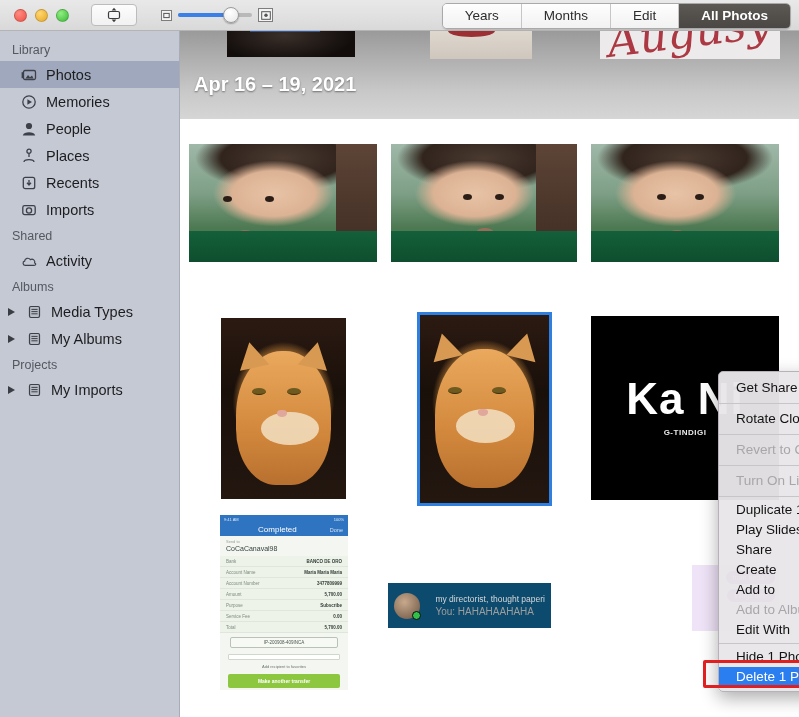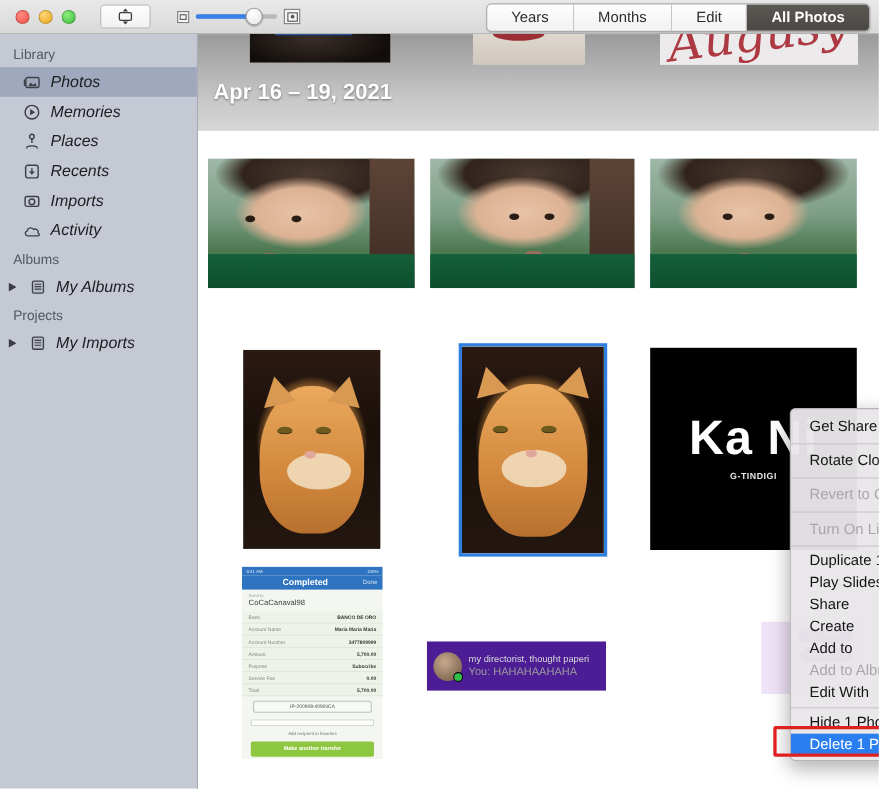--- a/index.html
+++ b/index.html
@@ -137,21 +137,21 @@
     flex: 0 0 18px;
   }
   .side-item .disc {
     width: 0; height: 0;
     border-left: 7px solid #3b3d44;
     border-top: 4.5px solid transparent;
     border-bottom: 4.5px solid transparent;
     margin-left: -12px; margin-right: 2px;
     flex: 0 0 auto;
   }
-  .side-item .lbl { white-space: nowrap; font-style: italic; }
+  .side-item .lbl { white-space: nowrap; }
 
   
   #content {
     flex: 1; position: relative;
     background: #ffffff;
     overflow: hidden;
   }
 
   
   #top-strip {
@@ -227,21 +227,21 @@
     letter-spacing: .5px; margin-top: 8px;
   }
 
   
   .receipt { background: #f4f6f2; display: flex; flex-direction: column; }
   .receipt .statusbar { height: 7%; background: #2f74c0; display: flex; align-items: center;
     justify-content: space-between; padding: 0 4px; }
   .receipt .statusbar span { font-size: 4px; color: #dce9f7; }
   .receipt .navbar { height: 9%; background: #2f74c0; display: flex; align-items: center;
     justify-content: space-between; padding: 0 5px; }
-  .receipt .navbar .title { font-size: 8px; color: #ffffff; font-weight: bold; margin: 2px auto; }
+  .receipt .navbar .title { font-size: 8px; color: #ffffff; font-weight: normal; margin: 2px auto; }
   .receipt .navbar .done { font-size: 5.5px; color: #cfe1f5; }
   .receipt .sect { font-size: 4px; color: #9aa49b; padding: 3px 6px 1px; }
   .receipt .big { font-size: 7px; color: #33413a; padding: 0 6px 4px; }
   .receipt .rows { flex: 1; background: #eef3e9; }
   .receipt .row { display: flex; justify-content: space-between;
     padding: 2.5px 6px; font-size: 4.5px; color: #7d8a80;
     border-bottom: 0.5px solid #e0e7da; }
   .receipt .row b { color: #2f3b34; font-weight: bold; }
   .receipt .refbtn { margin: 4px 10px; border: 0.7px solid #b9c3b5; border-radius: 2px;
     text-align: center; font-size: 4.5px; color: #4a554d; padding: 2px; background: #f7faf4; }
@@ -249,21 +249,21 @@
     height: 8px; border-radius: 1px; }
   .receipt .fav { text-align: center; font-size: 4px; color: #6b766e; padding: 2px; }
   .receipt .cta { margin: 3px 8px 4px; background: #8dc63f; border-radius: 2px;
     text-align: center; color: #ffffff; font-size: 5px; padding: 4px; font-weight: bold; }
   .receipt .tabbar { height: 8%; background: #2f74c0; display: flex; align-items: center;
     justify-content: space-around; }
   .receipt .tabbar i { width: 5px; height: 5px; background: #9dc2e8; display: block; }
   .receipt .tabbar i.on { background: #ffffff; }
 
   
-  .chatnote { background: #4c1d95; display: flex; align-items: center; padding: 0 6px; gap: 6px; }
+  .chatnote { background: #0c4a6e; display: flex; align-items: center; padding: 0 6px; gap: 6px; justify-content: space-between; }
   .chatnote .avatar { width: 26px; height: 26px; border-radius: 50%;
     background: radial-gradient(circle at 40% 35%, #c7a98d, #6b5340);
     position: relative; flex: 0 0 26px; }
   .chatnote .avatar .dot { position: absolute; right: -1px; bottom: -1px;
     width: 9px; height: 9px; border-radius: 50%; background: #31c04a; border: 1.5px solid #0a0a0a; }
   .chatnote .txt { overflow: hidden; }
   .chatnote .l1 { color: #d8d8d8; font-size: 8.5px; white-space: nowrap; }
   .chatnote .l2 { color: #9d9d9d; font-size: 10px; white-space: nowrap; margin-top: 2px; }
 
   
@@ -405,20 +405,29 @@
       <div class="side-item">
         <span class="ico">
           <svg width="16" height="16" viewBox="0 0 16 16">
               <circle cx="8" cy="8" r="6.2" fill="none" stroke="#3d4048" stroke-width="1.3"></circle>
               <path d="M6.4 5.2 L11 8 L6.4 10.8 Z" fill="#3d4048"></path>
             </svg>
         </span>
         <span class="lbl">Memories</span>
       </div>
 
+      <div class="side-item">
+        <span class="ico">
+          <svg width="16" height="16" viewBox="0 0 16 16">
+              <circle cx="8" cy="5" r="3.1" fill="#3d4048"></circle>
+              <path d="M1.8 14.4 C2.6 10.2 13.4 10.2 14.2 14.4 Z" fill="#3d4048"></path>
+            </svg>
+        </span>
+        <span class="lbl">People</span>
+      </div>
 
       <div class="side-item">
         <span class="ico">
           <svg width="16" height="16" viewBox="0 0 16 16">
               <circle cx="8" cy="3.2" r="2.1" fill="none" stroke="#3d4048" stroke-width="1.3"></circle>
               <path d="M8 5.4 V9" stroke="#3d4048" stroke-width="1.3"></path>
               <path d="M3 14 C3 10.8 13 10.8 13 14" fill="none" stroke="#3d4048" stroke-width="1.3"></path>
             </svg>
         </span>
         <span class="lbl">Places</span>
@@ -437,32 +446,43 @@
       <div class="side-item">
         <span class="ico">
           <svg width="16" height="14" viewBox="0 0 16 14">
               <rect x="1.8" y="2.6" width="12.4" height="9" rx="1.8" fill="none" stroke="#3d4048" stroke-width="1.3"></rect>
               <circle cx="8" cy="7.5" r="2.6" fill="none" stroke="#3d4048" stroke-width="1.3"></circle>
             </svg>
         </span>
         <span class="lbl">Imports</span>
       </div>
 
+      <div class="side-header">Shared</div>
 
       <div class="side-item">
         <span class="ico">
           <svg width="17" height="12" viewBox="0 0 17 12">
               <path d="M4.4 10.4 C1.8 10.4 1.2 6.8 3.6 6.2 C3.8 3.2 7.6 2.2 9.4 4.6 C11.8 3.4 14.6 5.4 13.6 8 C15.4 8.6 15 10.4 13 10.4 Z" fill="none" stroke="#3d4048" stroke-width="1.2"></path>
             </svg>
         </span>
         <span class="lbl">Activity</span>
       </div>
 
       <div class="side-header">Albums</div>
 
+      <div class="side-item">
+        <span class="disc"></span>
+        <span class="ico">
+          <svg width="15" height="15" viewBox="0 0 15 15">
+              <rect x="2.5" y="2.5" width="10" height="11" rx="1.4" fill="#b9bdc6" stroke="#3d4048" stroke-width="1.2"></rect>
+              <path d="M4.4 5.4 H10.6 M4.4 7.6 H10.6 M4.4 9.8 H10.6" stroke="#3d4048" stroke-width="1"></path>
+            </svg>
+        </span>
+        <span class="lbl">Media Types</span>
+      </div>
 
       <div class="side-item">
         <span class="disc"></span>
         <span class="ico">
           <svg width="15" height="15" viewBox="0 0 15 15">
               <rect x="2.5" y="2.5" width="10" height="11" rx="1.4" fill="#b9bdc6" stroke="#3d4048" stroke-width="1.2"></rect>
               <path d="M4.4 5.4 H10.6 M4.4 7.6 H10.6 M4.4 9.8 H10.6" stroke="#3d4048" stroke-width="1"></path>
             </svg>
         </span>
         <span class="lbl">My Albums</span>

